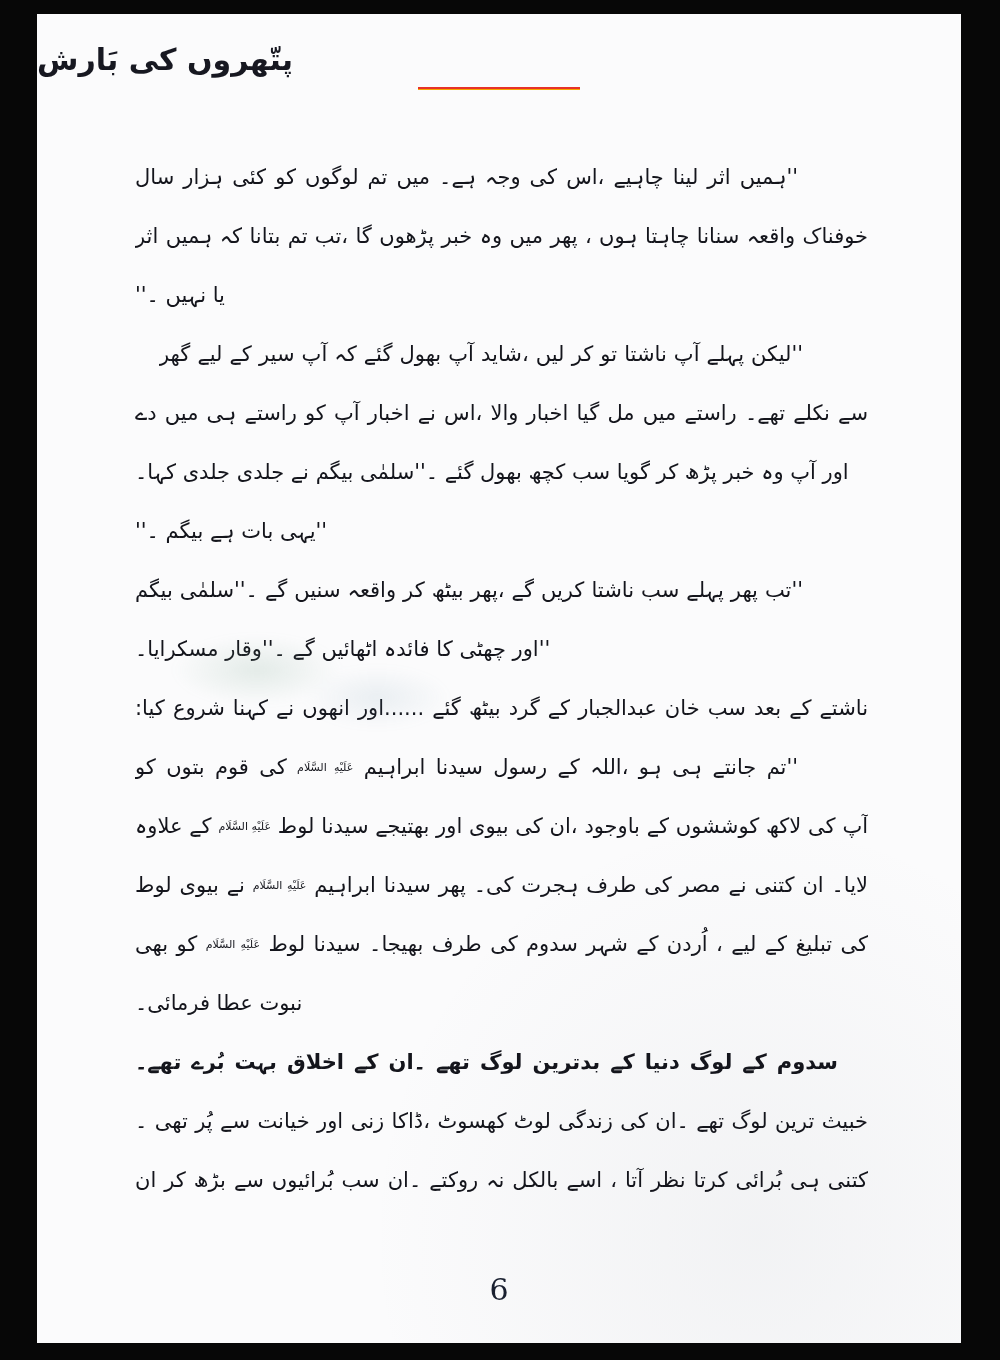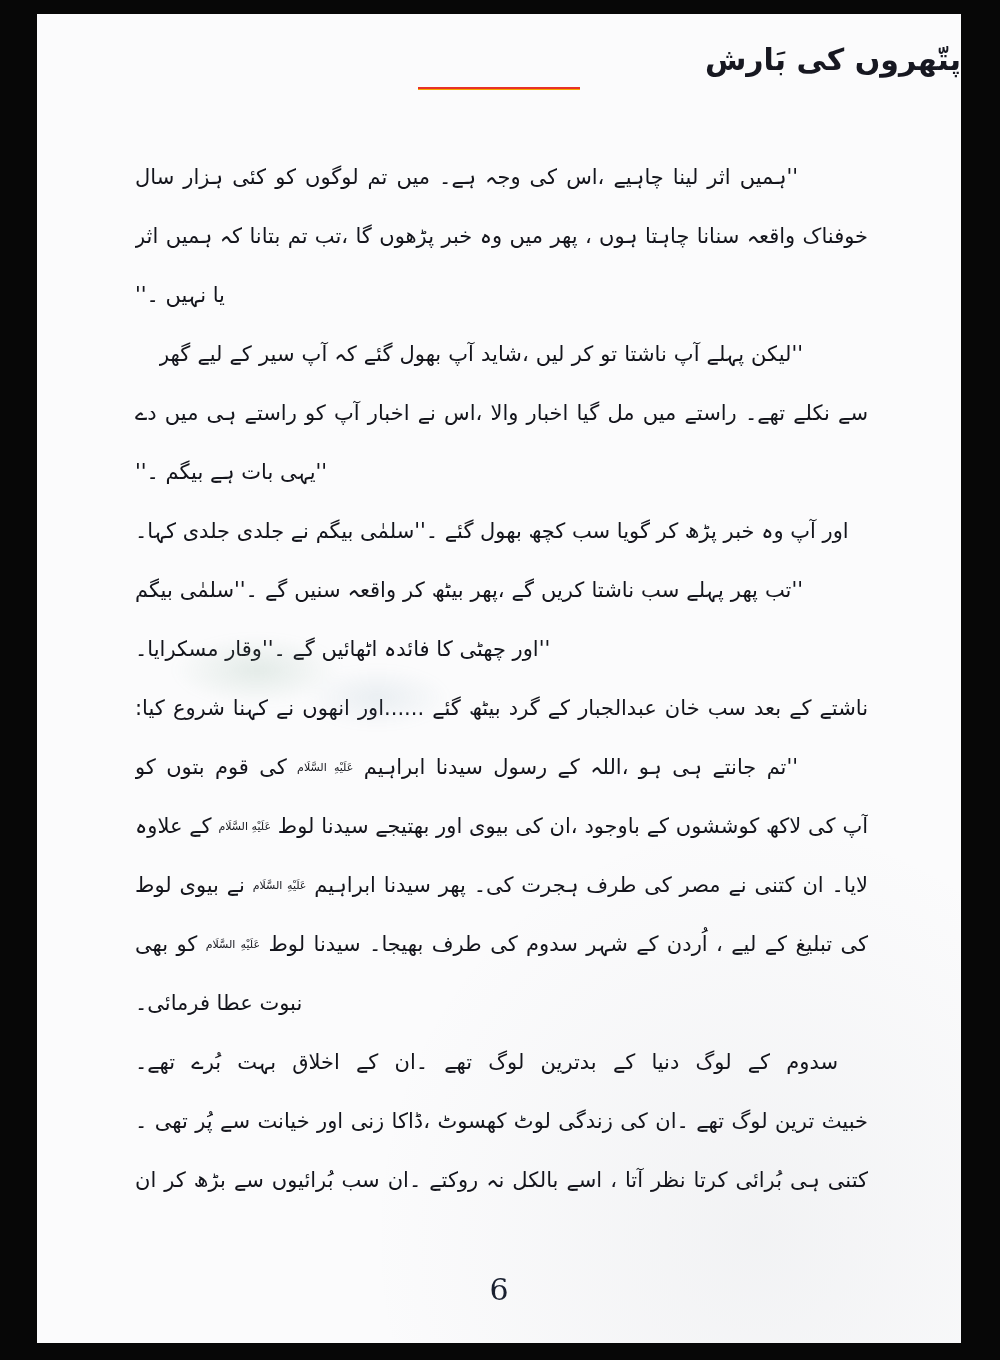--- a/index.html
+++ b/index.html
@@ -10,21 +10,21 @@
     overflow:hidden;
   }
   .scan-page{
     position:absolute;left:37px;top:14px;width:924px;height:1329px;
     background:
       radial-gradient(60% 45% at 78% 92%, rgba(120,130,140,0.07), rgba(0,0,0,0) 70%),
       #fbfbfc;
     overflow:hidden;
   }
   .page-header{
-    position:absolute;top:28px;left:0;right:0;text-align:right;
+    position:absolute;top:28px;left:0;right:0;text-align:left;
   }
   .page-title{
     display:inline-block;
     font-size:30px;font-weight:bold;color:#171821;
     letter-spacing:1px;
     padding-bottom:8px;
   }
   .title-underline{
     margin:2px auto 0 auto;width:162px;height:3px;
     background:linear-gradient(to bottom, var(--uline-red) 0 55%, var(--uline-yellow) 55% 100%);
@@ -72,31 +72,31 @@
       <div class="title-underline"></div>
     </div>
   </div>
 
   <div class="text-block">
       <div class="line justify" style="padding-right: 70px;"><span>''ہمیں اثر لینا چاہیے ،اس کی وجہ ہے۔ میں تم لوگوں کو کئی ہزار سال پہلے کا ایک</span></div>
       <div class="line justify"><span>خوفناک واقعہ سنانا چاہتا ہوں ، پھر میں وہ خبر پڑھوں گا ،تب تم بتانا کہ ہمیں اثر لینا چاہیے</span></div>
       <div class="line right"><span>یا نہیں ۔''</span></div>
       <div class="line justify" style="padding-right: 65px; margin-left: 24px;"><span>''لیکن پہلے آپ ناشتا تو کر لیں ،شاید آپ بھول گئے کہ آپ سیر کے لیے گھر</span></div>
       <div class="line justify"><span>سے نکلے تھے۔ راستے میں مل گیا اخبار والا ،اس نے اخبار آپ کو راستے ہی میں دے دیا</span></div>
+      <div class="line right"><span>اور آپ وہ خبر پڑھ کر گویا سب کچھ بھول گئے ۔''سلمٰی بیگم نے جلدی جلدی کہا۔</span></div>
       <div class="line right" style="padding-right: 65px;"><span>''یہی بات ہے بیگم ۔''</span></div>
-      <div class="line right"><span>اور آپ وہ خبر پڑھ کر گویا سب کچھ بھول گئے ۔''سلمٰی بیگم نے جلدی جلدی کہا۔</span></div>
       <div class="line justify" style="padding-right: 65px;"><span>''تب پھر پہلے سب ناشتا کریں گے ،پھر بیٹھ کر واقعہ سنیں گے ۔''سلمٰی بیگم بولیں۔</span></div>
       <div class="line right" style="padding-right: 65px;"><span>''اور چھٹی کا فائدہ اٹھائیں گے ۔''وقار مسکرایا۔</span></div>
       <div class="line justify"><span>ناشتے کے بعد سب خان عبدالجبار کے گرد بیٹھ گئے ......اور انھوں نے کہنا شروع کیا:</span></div>
       <div class="line justify" style="padding-right: 70px;"><span>''تم جانتے ہی ہو ،اللہ کے رسول سیدنا ابراہیم </span><span class="honorific">عَلَيْهِ السَّلَام</span><span> کی قوم بتوں کو پوجتی تھی۔</span></div>
       <div class="line justify"><span>آپ کی لاکھ کوششوں کے باوجود ،ان کی بیوی اور بھتیجے سیدنا لوط </span><span class="honorific">عَلَيْهِ السَّلَام</span><span> کے علاوہ کوئی ایمان نہ</span></div>
       <div class="line justify"><span>لایا۔ ان کتنی نے مصر کی طرف ہجرت کی۔ پھر سیدنا ابراہیم </span><span class="honorific">عَلَيْهِ السَّلَام</span><span> نے بیوی لوط </span></div>
       <div class="line justify"><span>کی تبلیغ کے لیے ، اُردن کے شہر سدوم کی طرف بھیجا۔ سیدنا لوط </span><span class="honorific">عَلَيْهِ السَّلَام</span><span> کو بھی اللہ تعالیٰ نے</span></div>
       <div class="line right"><span>نبوت عطا فرمائی۔</span></div>
-      <div class="line justify" style="padding-right: 30px;"><span>سدوم کے لوگ دنیا کے بدترین لوگ تھے ۔ان کے اخلاق بہت بُرے تھے۔</span></div>
+      <div class="line justify" style="padding-right: 30px; font-weight: bold;"><span>سدوم کے لوگ دنیا کے بدترین لوگ تھے ۔ان کے اخلاق بہت بُرے تھے۔</span></div>
       <div class="line justify"><span>خبیث ترین لوگ تھے ۔ان کی زندگی لوٹ کھسوٹ ،ڈاکا زنی اور خیانت سے پُر تھی ۔کوئی</span></div>
       <div class="line justify"><span>کتنی ہی بُرائی کرتا نظر آتا ، اسے بالکل نہ روکتے ۔ان سب بُرائیوں سے بڑھ کر ان میں</span></div>
     </div>
 
   <div class="pencil-smudge"></div>
 
   <div class="page-number">6</div>
 
 </div>
 

